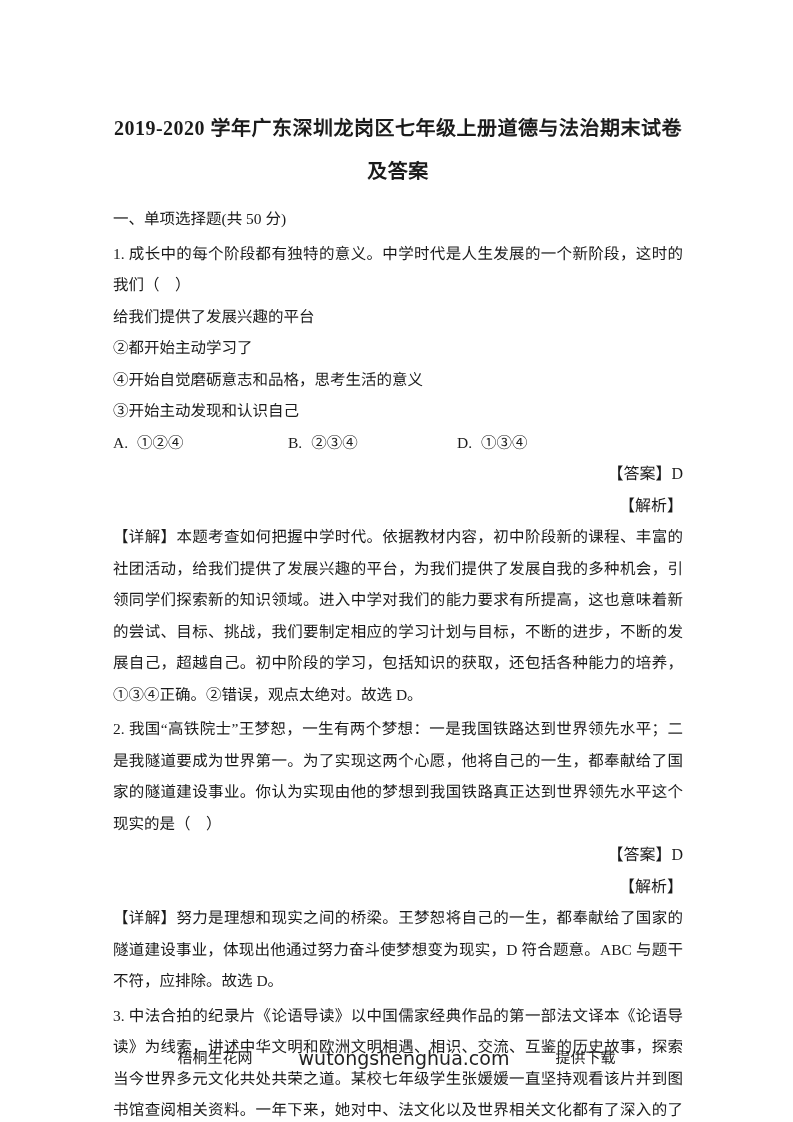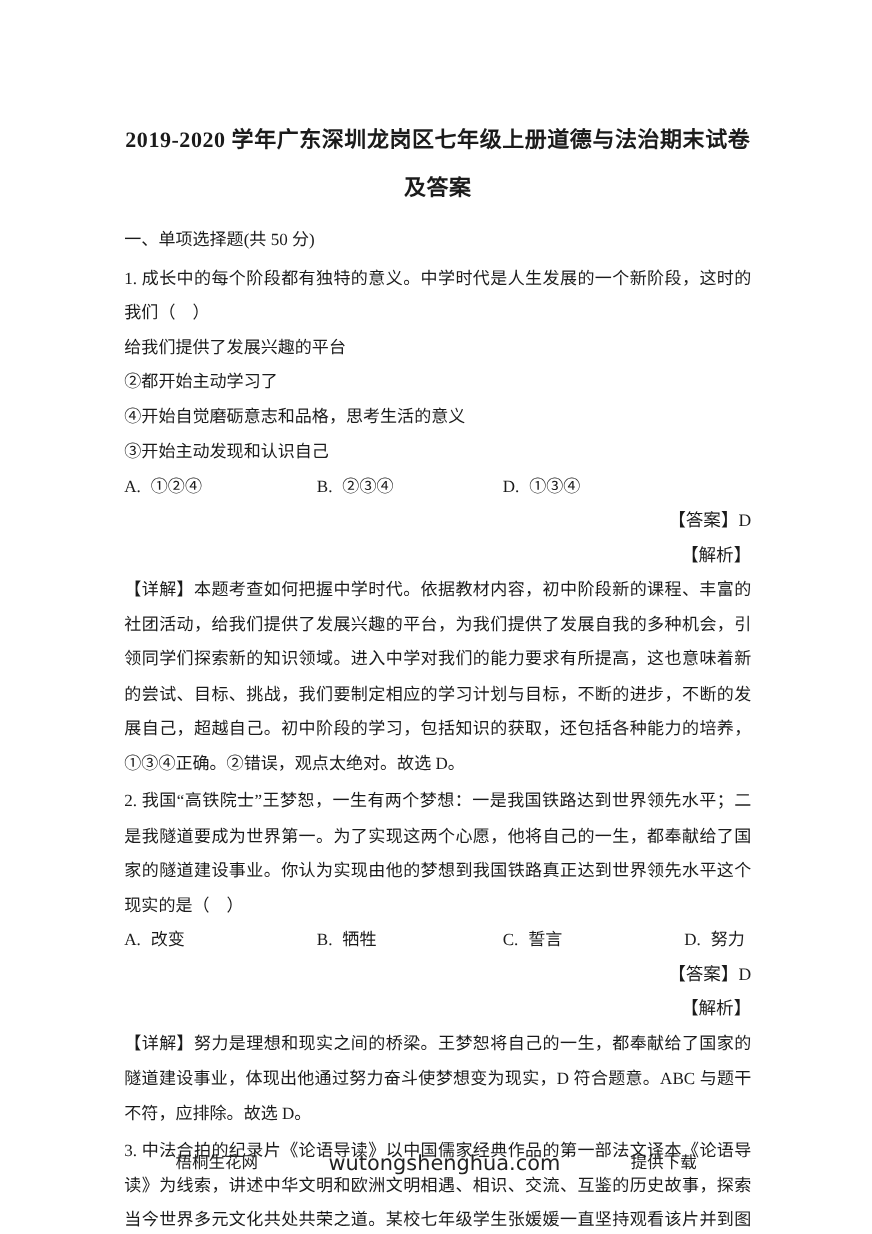--- a/index.html
+++ b/index.html
@@ -62,21 +62,21 @@
     text-align: right;
   }
   .footer {
     position: absolute;
     top: 1034px;
     left: 0;
     width: 100%;
     display: flex;
     justify-content: center;
     align-items: flex-end;
-    gap: 64px;
+    gap: 46px;
     font-size: 15px;
     line-height: 22px;
     color: #222;
   }
   .footer .site-url {
     font-family: "DejaVu Sans", "Liberation Sans", sans-serif;
     font-size: 19px;
   }
 </style>
 </head>
@@ -100,26 +100,20 @@
         <span class="option"><span class="opt-label">B.</span><span>②③④</span></span>
         <span class="option"><span class="opt-label">D.</span><span>①③④</span></span>
       </div>
       <p class="answer-line"><span>【答案】</span><span>D</span></p>
       <p class="analysis-line"><span>【解析】</span></p>
       <p class="line"><span>【详解】</span><span>本题考查如何把握中学时代。依据教材内容，初中阶段新的课程、丰富的社团活动，给我们提供了发展兴趣的平台，为我们提供了发展自我的多种机会，引领同学们探索新的知识领域。进入中学对我们的能力要求有所提高，这也意味着新的尝试、目标、挑战，我们要制定相应的学习计划与目标，不断的进步，不断的发展自己，超越自己。初中阶段的学习，包括知识的获取，还包括各种能力的培养，①③④正确。②错误，观点太绝对。故选 D。</span></p>
     </div>
 
     <div class="question">
       <p class="line">2.  我国“高铁院士”王梦恕，一生有两个梦想：一是我国铁路达到世界领先水平；二是我隧道要成为世界第一。为了实现这两个心愿，他将自己的一生，都奉献给了国家的隧道建设事业。你认为实现由他的梦想到我国铁路真正达到世界领先水平这个现实的是（　）</p>
-      <div class="options-row">
-        <span class="option"><span class="opt-label">A.</span><span>改变</span></span>
-        <span class="option"><span class="opt-label">B.</span><span>牺牲</span></span>
-        <span class="option"><span class="opt-label">C.</span><span>誓言</span></span>
-        <span class="option"><span class="opt-label">D.</span><span>努力</span></span>
-      </div>
       <p class="answer-line"><span>【答案】</span><span>D</span></p>
       <p class="analysis-line"><span>【解析】</span></p>
       <p class="line"><span>【详解】</span><span>努力是理想和现实之间的桥梁。王梦恕将自己的一生，都奉献给了国家的隧道建设事业，体现出他通过努力奋斗使梦想变为现实，D 符合题意。ABC 与题干不符，应排除。故选 D。</span></p>
     </div>
 
     <div class="question">
       <p class="line">3.  中法合拍的纪录片《论语导读》以中国儒家经典作品的第一部法文译本《论语导读》为线索，讲述中华文明和欧洲文明相遇、相识、交流、互鉴的历史故事，探索当今世界多元文化共处共荣之道。某校七年级学生张媛媛一直坚持观看该片并到图书馆查阅相关资料。一年下来，她对中、法文化以及世界相关文化都有了深入的了解。她的学习更好了，自己的理想</p>
     </div>
 
   </div>

